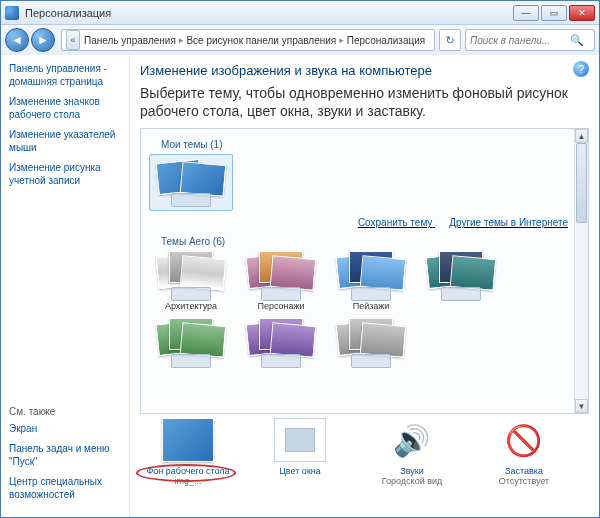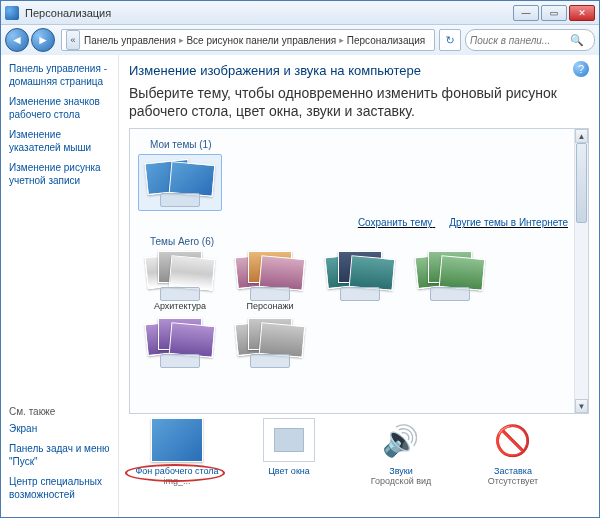--- a/index.html
+++ b/index.html
@@ -15,26 +15,26 @@
 .win-btn.close { background: linear-gradient(#f08a8a, #c92d2d); color: #fff; border-color: #a02020; }
 
 .toolbar { height: 30px; display: flex; align-items: center; padding: 2px 4px; background: linear-gradient(#f4f8fd, #e6eff9); }
 .nav-btns { display: flex; gap: 2px; margin-right: 6px; }
 .nav-btn { width: 24px; height: 24px; border-radius: 50%; background: radial-gradient(circle at 30% 30%, #8bc4f5, #2a6fb8); border: 1px solid #2a5a8a; display: flex; align-items: center; justify-content: center; color: #fff; font-size: 12px; cursor: pointer; }
 .breadcrumb { flex: 1; height: 22px; border: 1px solid #a8bbd0; background: #fff; display: flex; align-items: center; font-size: 10px; color: #333; padding: 0 4px; border-radius: 2px; overflow: hidden; }
 .bc-chev { width: 14px; height: 20px; background: linear-gradient(#f0f5fb, #d6e3f1); border: 1px solid #a8bbd0; border-radius: 2px; margin-right: 4px; display: flex; align-items: center; justify-content: center; font-size: 9px; color: #555; cursor: pointer; }
 .bc-sep { margin: 0 3px; color: #888; font-size: 9px; }
 .bc-item { cursor: pointer; white-space: nowrap; }
 .refresh { width: 22px; height: 22px; border: 1px solid #a8bbd0; background: #fff; margin: 0 4px; display: flex; align-items: center; justify-content: center; color: #2a6fb8; font-size: 11px; cursor: pointer; border-radius: 2px; }
-.searchbox { width: 130px; height: 22px; border: 1px solid #a8bbd0; background: #fff; display: flex; align-items: center; padding: 0 4px; border-radius: 10px; }
+.searchbox { width: 130px; height: 22px; border: 1px solid #a8bbd0; background: #fff; display: flex; align-items: center; padding: 0 4px; border-radius: 2px; }
 .searchbox input { border: none; outline: none; width: 100px; font-size: 10px; color: #888; font-style: italic; }
 .searchbox .sicon { font-size: 11px; color: #5b8cc0; }
 
 .content { display: flex; height: calc(100% - 54px); background: #fff; }
-.sidebar { width: 118px; border-right: 1px solid #e0e6ec; padding: 8px; display: flex; flex-direction: column; }
+.sidebar { width: 129px; border-right: 1px solid #e0e6ec; padding: 8px; display: flex; flex-direction: column; }
 .sidebar-top { flex: 1; }
 .sidebar .link { display: block; font-size: 10px; color: #0654a0; margin-bottom: 8px; line-height: 1.25; cursor: pointer; }
 .sidebar .also { font-size: 10px; color: #555; margin-top: 18px; margin-bottom: 6px; }
 
 .main { flex: 1; padding: 8px 10px 4px 10px; position: relative; overflow: hidden; }
 .help { position: absolute; top: 6px; right: 10px; width: 16px; height: 16px; border-radius: 50%; background: radial-gradient(circle at 30% 30%, #9cd0fb, #2a7fd0); color: #fff; font-size: 11px; display: flex; align-items: center; justify-content: center; cursor: pointer; }
 .main h1 { font-size: 13px; font-weight: normal; color: #003d7a; margin-bottom: 6px; }
 .main .desc { font-size: 14px; color: #333; margin-bottom: 8px; line-height: 1.3; }
 
 .theme-panel { border: 1px solid #c8d2dd; background: #fcfdff; height: 286px; position: relative; }
@@ -183,20 +183,29 @@
               <div class="thumb">
                   <div class="img a c-pink"></div>
                   <div class="img b c-orange"></div>
                   <div class="img c c-pink"></div>
                   <div class="glass"></div>
                 </div>
               <div class="label">Персонажи</div>
             </div>
             <div class="theme-item">
               <div class="thumb">
+                  <div class="img a c-bluesky"></div>
+                  <div class="img b c-navy"></div>
+                  <div class="img c c-bluesky"></div>
+                  <div class="glass"></div>
+                </div>
+              <div class="label">Пейзажи</div>
+            </div>
+            <div class="theme-item">
+              <div class="thumb">
                   <div class="img a c-teal"></div>
                   <div class="img b c-dark"></div>
                   <div class="img c c-teal"></div>
                   <div class="glass"></div>
                 </div>
               <div class="label"></div>
             </div>
             <div class="theme-item">
               <div class="thumb">
                   <div class="img a c-green"></div>

